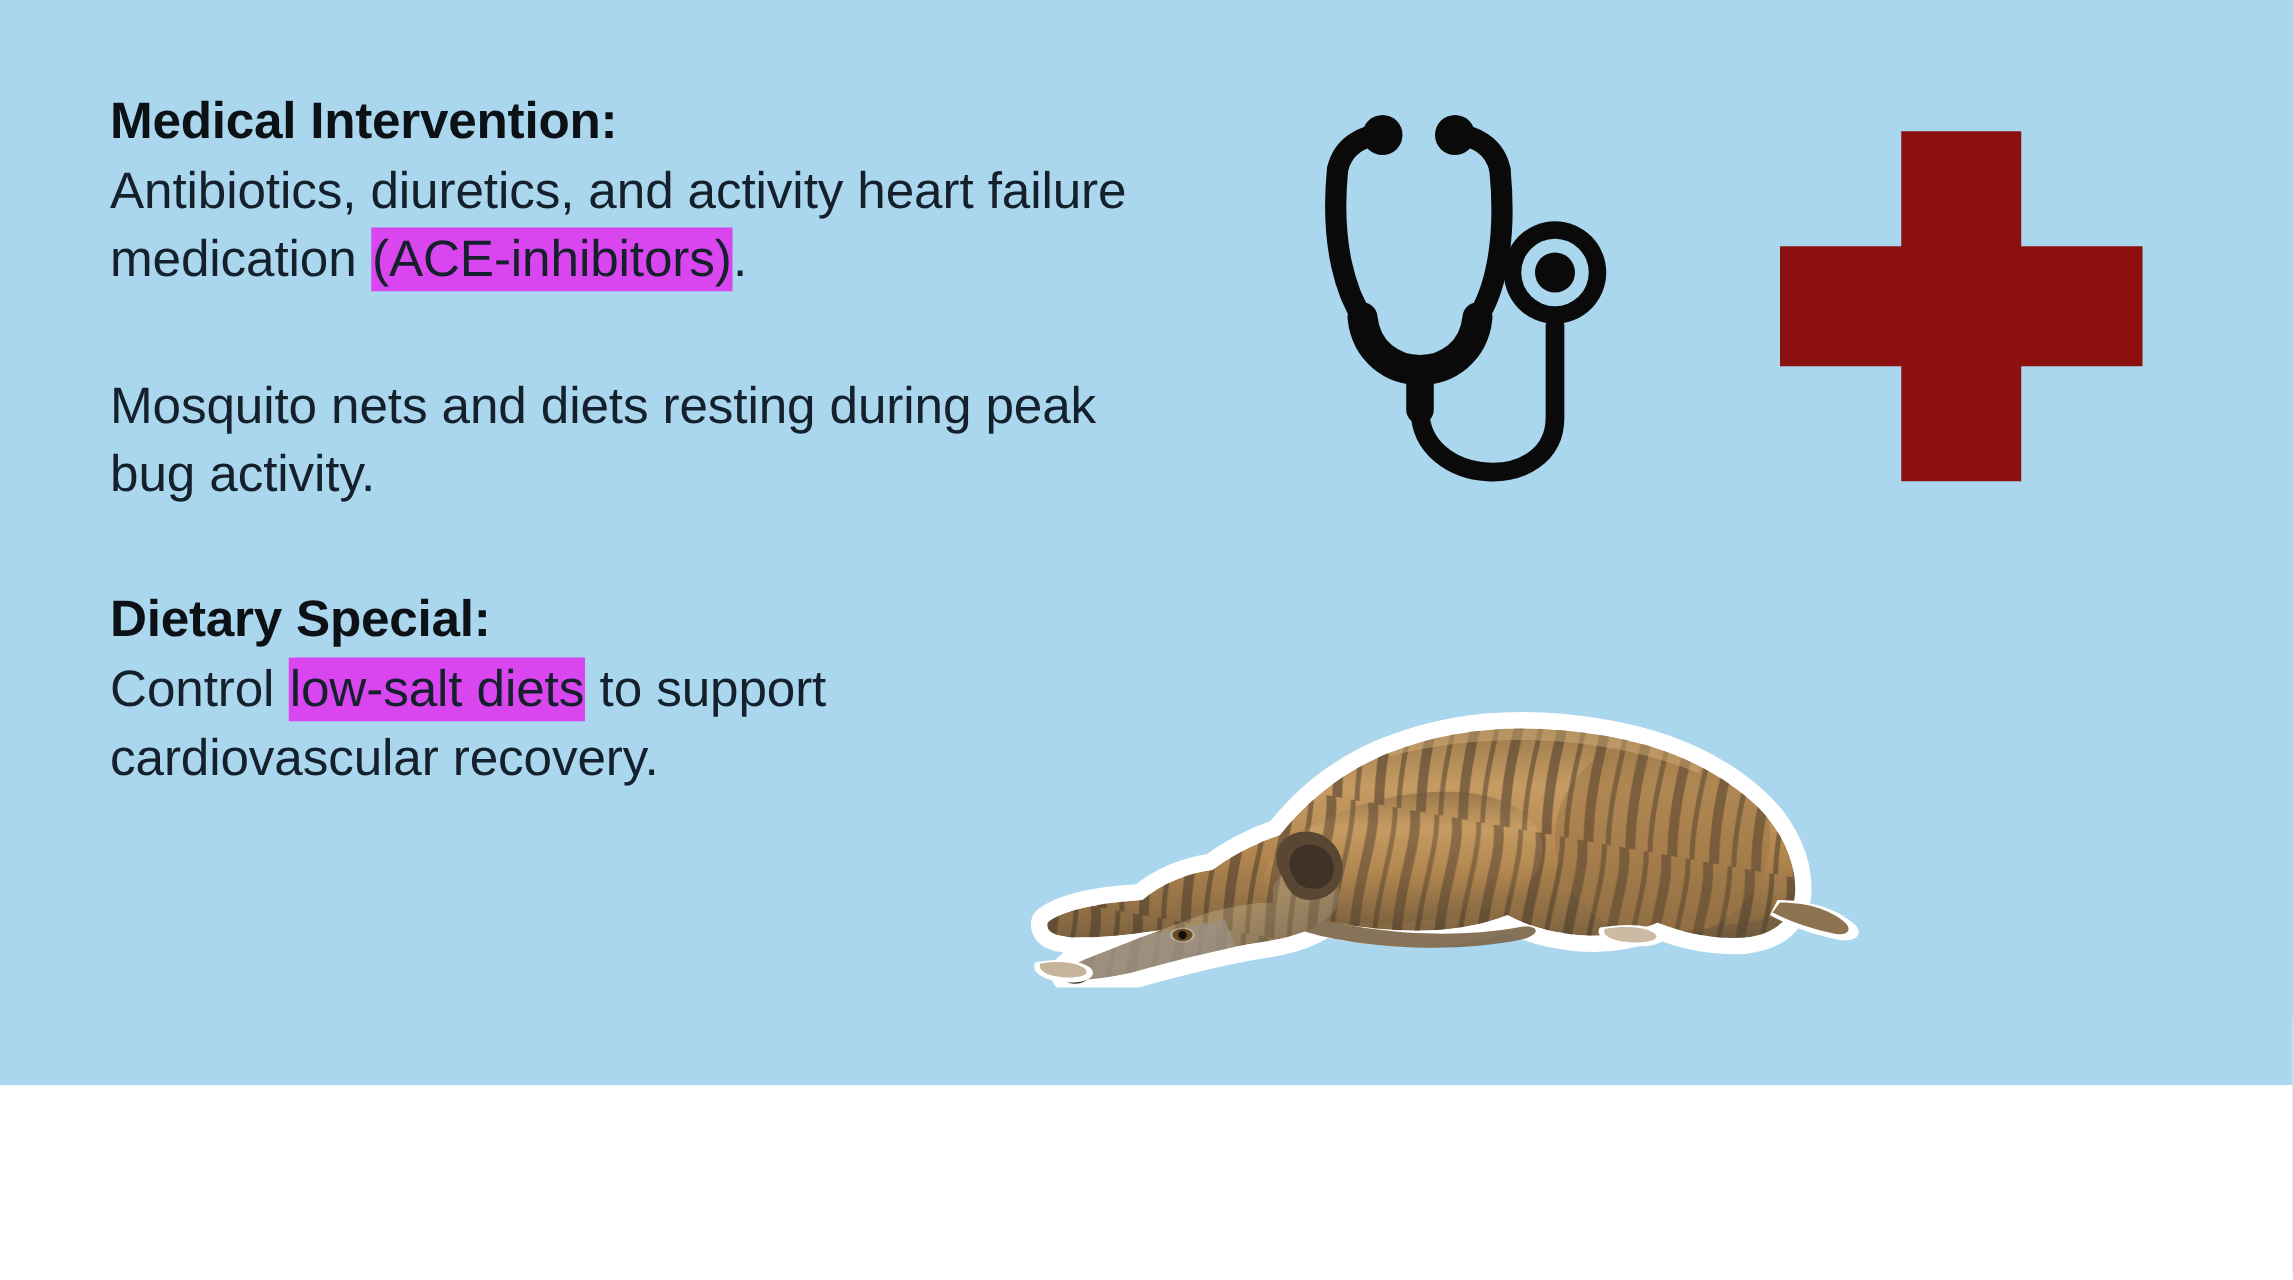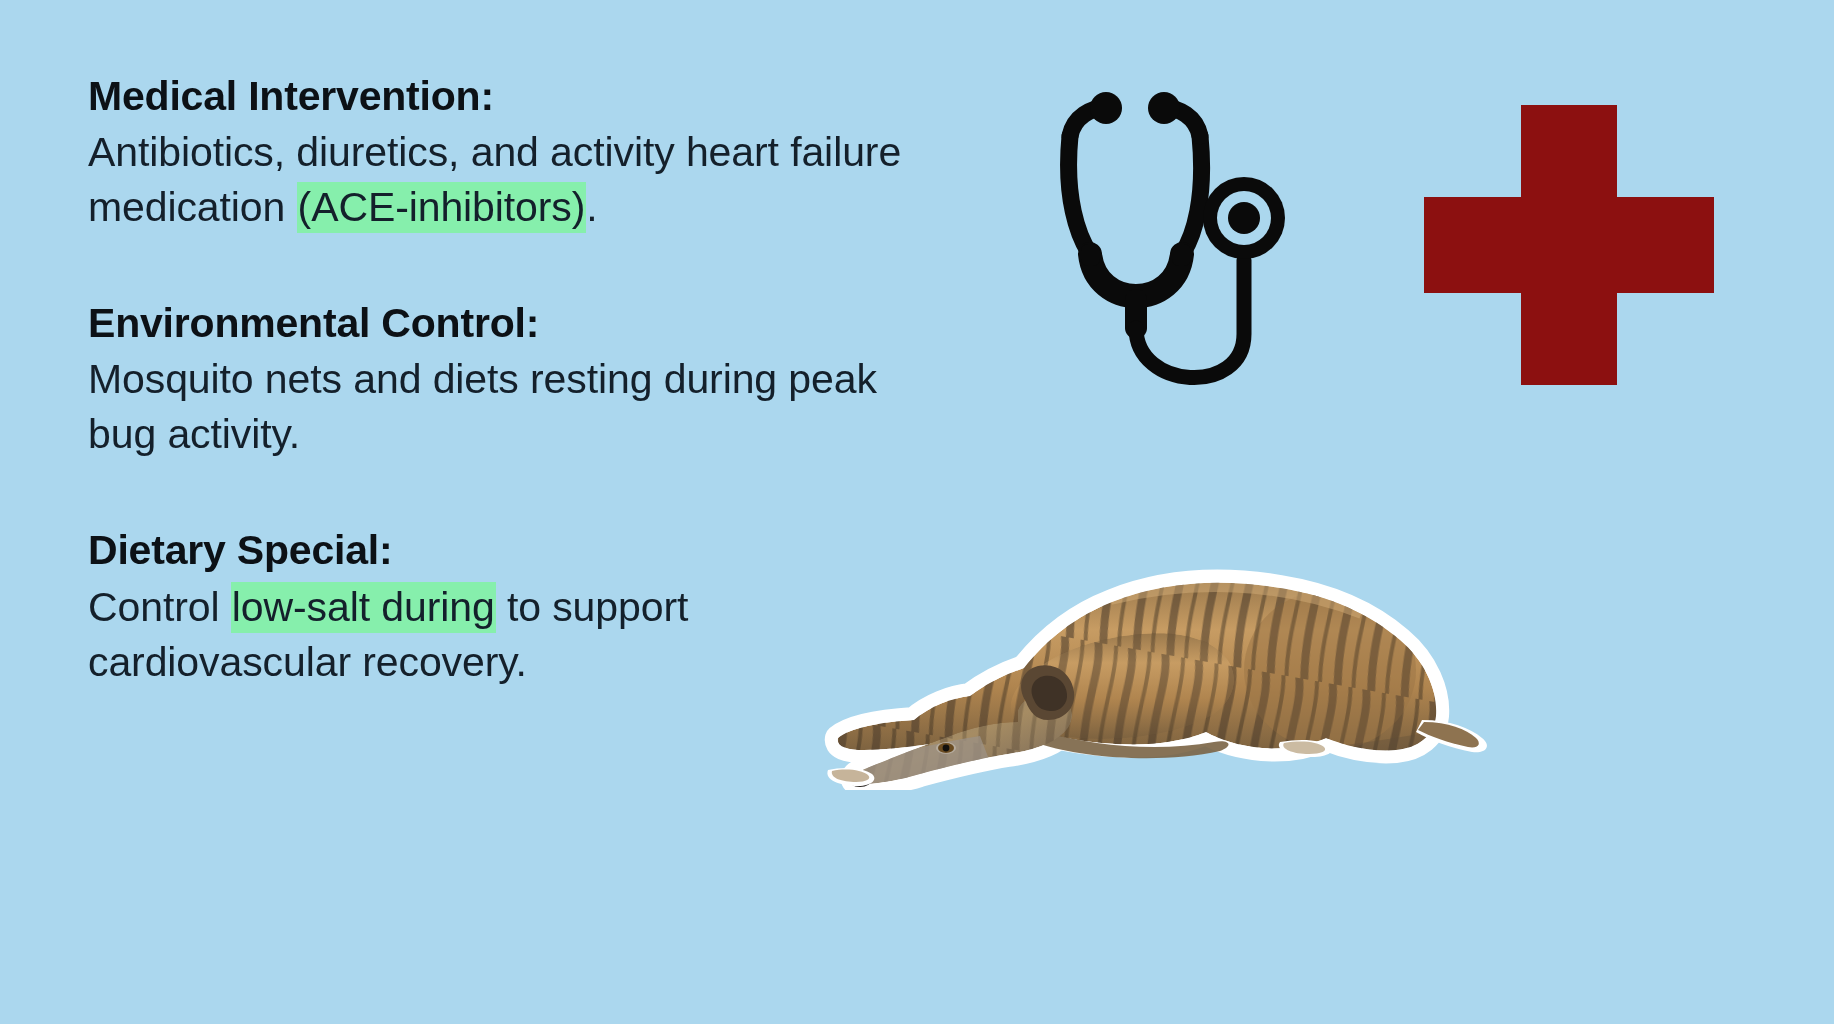--- a/index.html
+++ b/index.html
@@ -8,21 +8,21 @@
   }
   body {
     width: 1834px;
     height: 1024px;
     overflow: hidden;
     font-family: "Liberation Sans", sans-serif;
   }
   #slide {
     position: relative;
     width: 1834px;
-    height: 1024px;
+    height: 868px;
     background: #ABD7EE;
     overflow: hidden;
   }
 
   
   .text-column {
     position: absolute;
     left: 88px;
     top: 70px;
     width: 830px;
@@ -43,21 +43,21 @@
   }
   .block-body {
     font-size: 41px;
     font-weight: 400;
     color: #14202B;
     line-height: 1.34;
     margin: 0;
     letter-spacing: -0.1px;
   }
   .hl {
-    background: #86efac;
+    background: #d946ef;
     padding: 2px 1px 3px 1px;
     box-decoration-break: clone;
     -webkit-box-decoration-break: clone;
   }
 
   
   .stethoscope {
     position: absolute;
     left: 1048px;
     top: 78px;
@@ -103,27 +103,26 @@
 <div id="slide">
 
   <div class="text-column">
 
     <div class="block">
       <p class="block-heading">Medical Intervention:</p>
       <p class="block-body"><span>Antibiotics, diuretics, and activity heart failure medication </span><span class="hl">(ACE-inhibitors)</span><span>.</span></p>
     </div>
 
     <div class="block">
-      <p class="block-heading">Environmental Control:</p>
       <p class="block-body"><span>Mosquito nets and diets resting during peak bug activity.</span></p>
     </div>
 
     <div class="block">
       <p class="block-heading">Dietary Special:</p>
-      <p class="block-body"><span>Control </span><span class="hl">low-salt during</span><span> to support cardiovascular recovery.</span></p>
+      <p class="block-body"><span>Control </span><span class="hl">low-salt diets</span><span> to support cardiovascular recovery.</span></p>
     </div>
 
   </div>
 
   <div class="stethoscope">
     <svg viewBox="0 0 330 330" xmlns="http://www.w3.org/2000/svg" aria-hidden="true">
       <g fill="none" stroke="#0A0A0A" stroke-width="17" stroke-linecap="round">
 
         <path d="M 22 58 C 16 120, 30 158, 42 176"></path>
 

